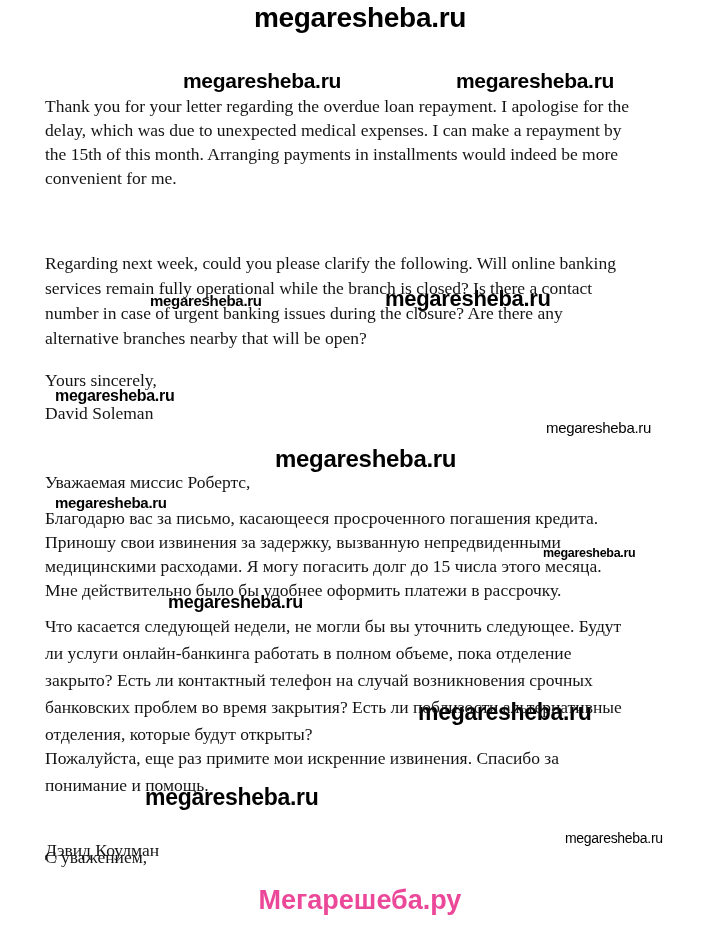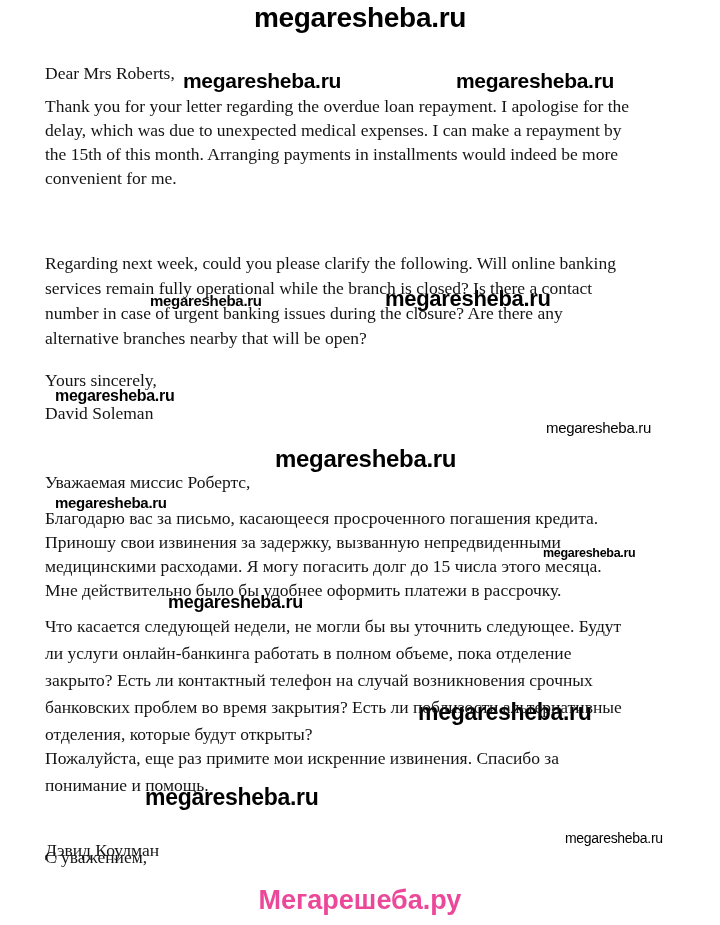--- a/index.html
+++ b/index.html
@@ -70,21 +70,20 @@
   <div class="abs wm wm-small-2">megaresheba.ru</div>
   <div class="abs wm wm-right-1">megaresheba.ru</div>
   <div class="abs wm wm-center">megaresheba.ru</div>
   <div class="abs wm wm-small-3">megaresheba.ru</div>
   <div class="abs wm wm-right-2">megaresheba.ru</div>
   <div class="abs wm wm-medium-1">megaresheba.ru</div>
   <div class="abs wm wm-bold-2">megaresheba.ru</div>
   <div class="abs wm wm-bold-3">megaresheba.ru</div>
   <div class="abs wm wm-right-3">megaresheba.ru</div>
 
-  <div class="abs serif-line" style="top:62px; left:45px;">Dear Mrs Roberts,</div>
 
   <div class="abs para para-en1" style="top:94px; left:45px;">Thank you for your letter regarding the overdue loan repayment. I apologise for the
 delay, which was due to unexpected medical expenses. I can make a repayment by
 the 15th of this month. Arranging payments in installments would indeed be more
 convenient for me.</div>
 
   <div class="abs para para-en2" style="top:203px; left:45px;margin-top:48px;">Regarding next week, could you please clarify the following. Will online banking
 services remain fully operational while the branch is closed? Is there a contact
 number in case of urgent banking issues during the closure? Are there any
 alternative branches nearby that will be open?</div>

